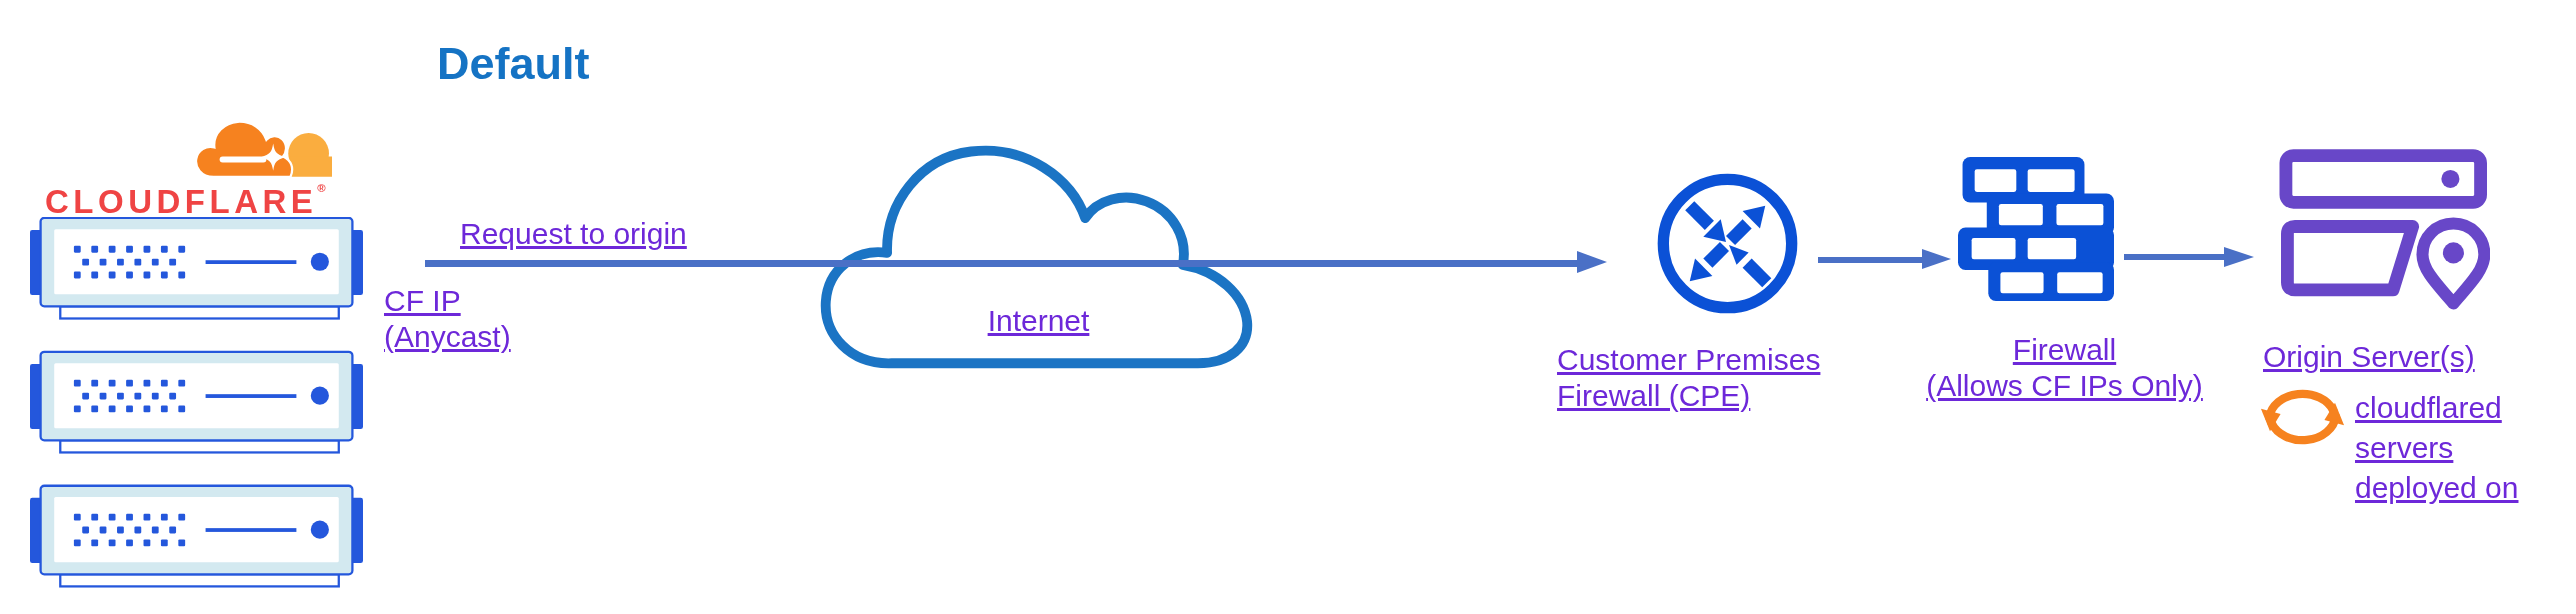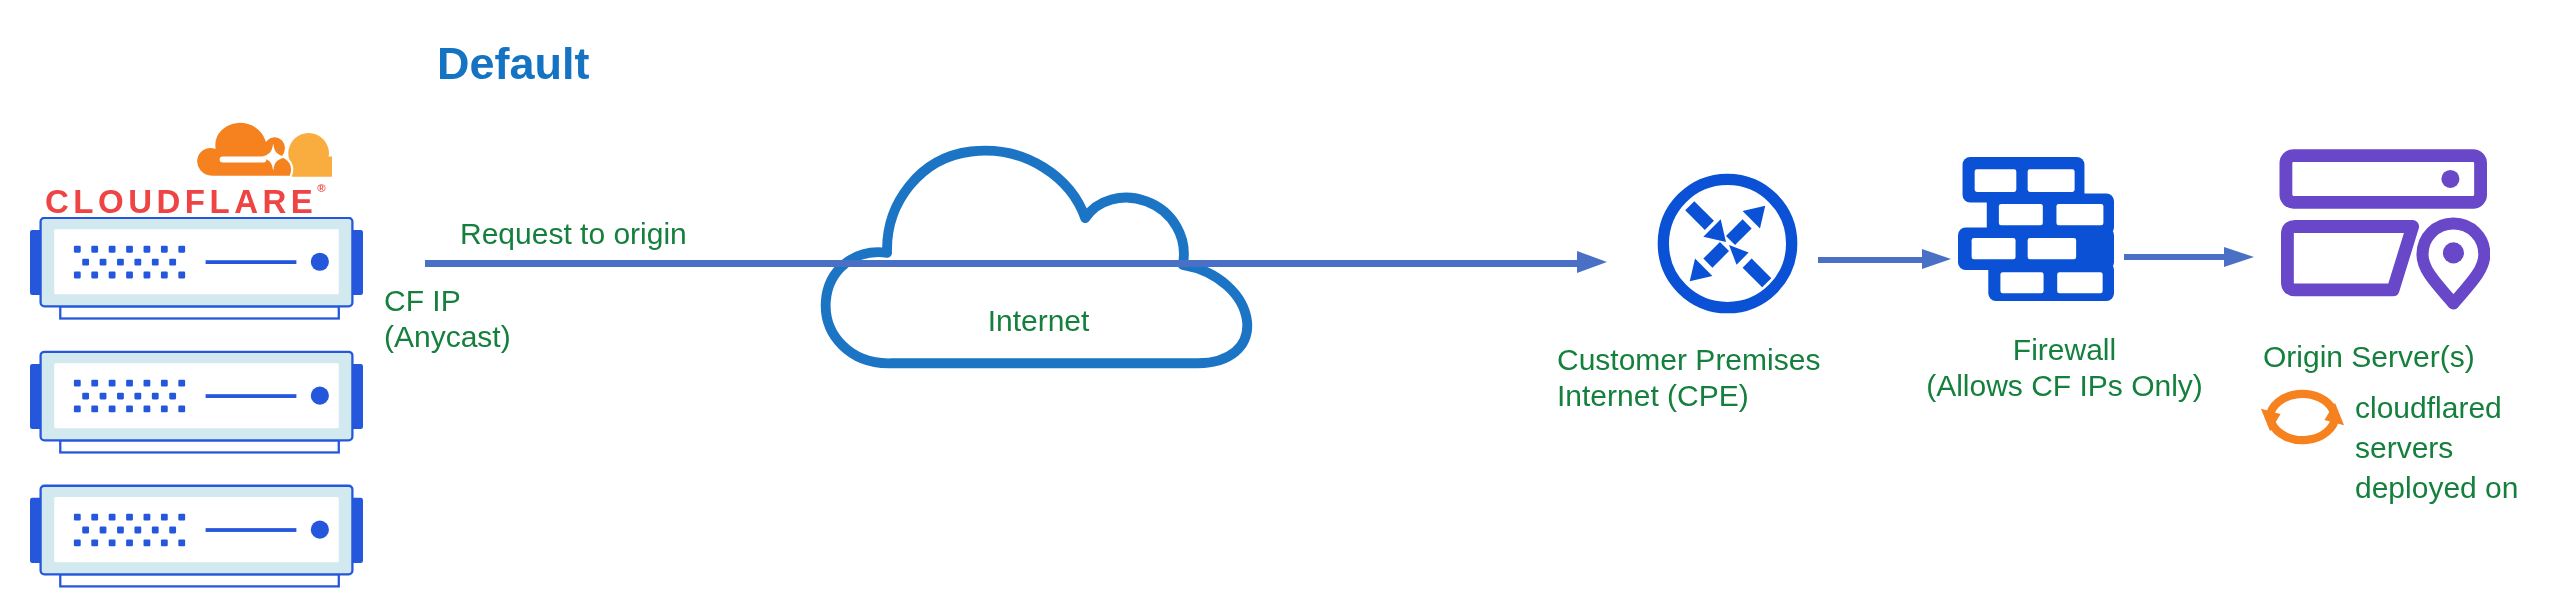--- a/index.html
+++ b/index.html
@@ -2,21 +2,21 @@
 <html style="font-size:12px"><head>
 <meta charset="utf-8">
 <style>
   html,body{margin:0;padding:0;background:#ffffff;}
   #canvas{
     position:relative;width:2576px;height:614px;background:#ffffff;overflow:hidden;
     font-family:"Liberation Sans", sans-serif;
   }
   .abs{position:absolute;}
   .label{
-    position:absolute;color:#15803d;font-size:30px;line-height:36px;white-space:nowrap;
+    position:absolute;color:#6d28d9;font-size:30px;line-height:36px;white-space:nowrap;text-decoration:underline;
   }
   .title{
     position:absolute;left:437px;top:3px;color:#1573C4;font-size:45px;font-weight:600;
     letter-spacing:0px;
     margin-top:35px;
   }
   .wordmark{
     position:absolute;left:45px;top:182px;color:#ef4444;font-size:33px;font-weight:800;
     letter-spacing:4.5px;white-space:nowrap;
   }
@@ -124,21 +124,21 @@
     </g>
     <g fill="#0B51D6">
       <polygon points="98,98 91,68 68,91"></polygon>
       <polygon points="150,50 143,80 120,57"></polygon>
       <polygon points="50,150 57,120 80,143"></polygon>
       <polygon points="102,102 128,112 112,128"></polygon>
     </g>
   </svg>
   <div class="label" style="left:1557px;top:342px">
     <div>Customer Premises</div>
-    <div>Internet (CPE)</div>
+    <div>Firewall (CPE)</div>
   </div>
 
   <div class="edge" style="left:1818px;top:257px;width:104px;height:6px"></div>
   <div class="arrowhead" style="left:1922px;top:249px;border-left-width:29px;border-top-width:10.6px;border-bottom-width:10.6px"></div>
 
   <svg class="abs" style="left:1958px;top:157px" width="156" height="144" viewBox="0 0 206 190">
     <g fill="#0B51D6">
       <rect x="6" y="0" width="161" height="60" rx="10"></rect>
       <rect x="38" y="48" width="168" height="55" rx="10"></rect>
       <rect x="0" y="93" width="206" height="56" rx="10"></rect>

